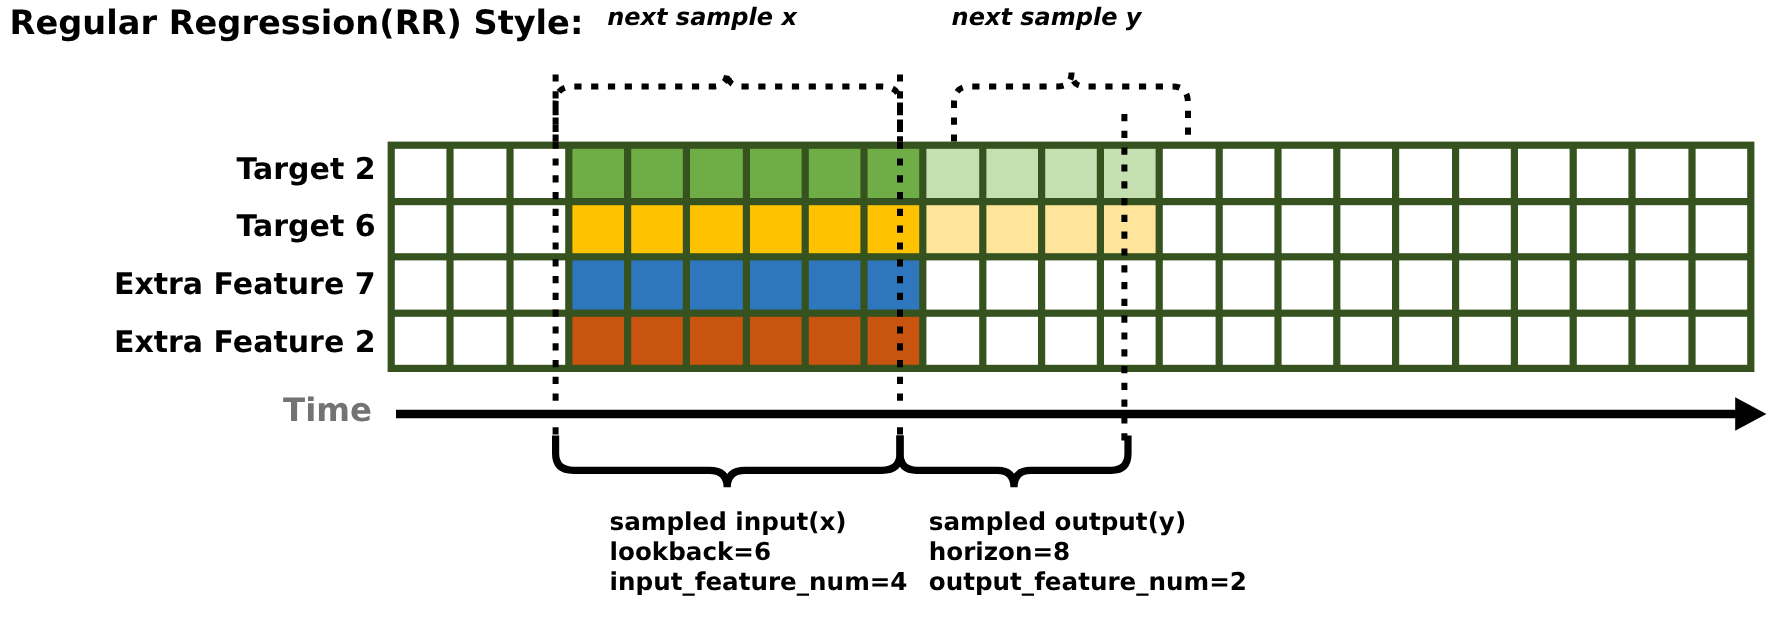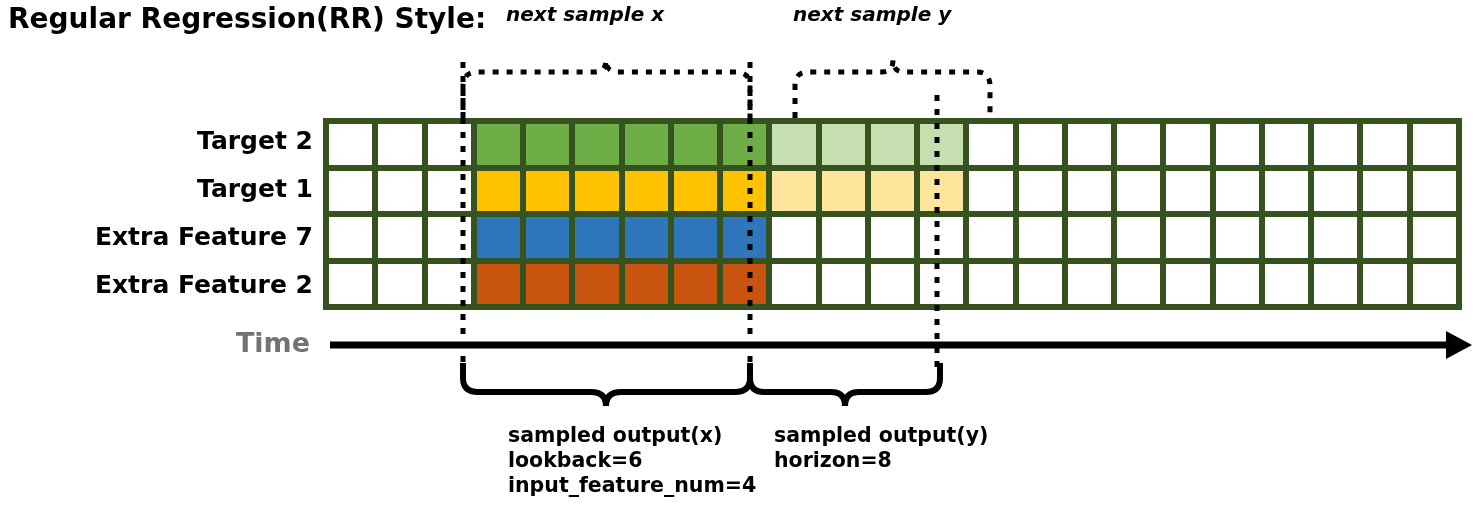--- a/index.html
+++ b/index.html
@@ -57,21 +57,21 @@
 </style>
 </head>
 <body>
 
 <div id="stage">
 
   <div class="title">Regular Regression(RR) Style:</div>
 
   <div class="labels-col">
     <div class="row-label" style="top:126px">Target 2</div>
-    <div class="row-label" style="top:174px">Target 1</div>
+    <div class="row-label" style="top:174px">Target 6</div>
     <div class="row-label" style="top:222px">Extra Feature 7</div>
     <div class="row-label" style="top:270px">Extra Feature 2</div>
     <div class="time-label">Time</div>
   </div>
 
   <div class="grid" id="grid" style="background: rgb(53, 82, 31);">
       <div class="cell" style="background: rgb(255, 255, 255); left: 6px; top: 6px; width: 43.2609px; height: 40.5px;"></div>
       <div class="cell" style="background: rgb(255, 255, 255); left: 55.2609px; top: 6px; width: 43.2609px; height: 40.5px;"></div>
       <div class="cell" style="background: rgb(255, 255, 255); left: 104.522px; top: 6px; width: 43.2609px; height: 40.5px;"></div>
       <div class="cell" style="background: rgb(111, 174, 70); left: 153.783px; top: 6px; width: 43.2609px; height: 40.5px;"></div>
@@ -184,23 +184,24 @@
 
     <path fill="none" stroke="#000" stroke-width="6" stroke-linecap="butt" d="M463,363 L463,378 Q463,392 478,392 L591,392 Q606,392 606,406 Q606,392 621,392 L735,392 Q750,392 750,378 L750,363"></path>
 
     <path fill="none" stroke="#000" stroke-width="6" stroke-linecap="butt" d="M750,363 L750,378 Q750,392 764,392 L831,392 Q845,392 845,406 Q845,392 859,392 L926,392 Q940,392 940,378 L940,363"></path>
   </svg>
 
   <div class="ann" style="left:506px;top:2px;width:200px;">next sample x</div>
   <div class="ann" style="left:793px;top:2px;width:200px;">next sample y</div>
 
   <div class="cap" style="left:508px;top:423px;">
-    <div>sampled output(x)</div>
+    <div>sampled input(x)</div>
     <div>lookback=6</div>
     <div>input_feature_num=4</div>
   </div>
 
   <div class="cap" style="left:774px;top:423px;">
     <div>sampled output(y)</div>
     <div>horizon=8</div>
+    <div>output_feature_num=2</div>
   </div>
 
 </div>
 
 </body></html>

